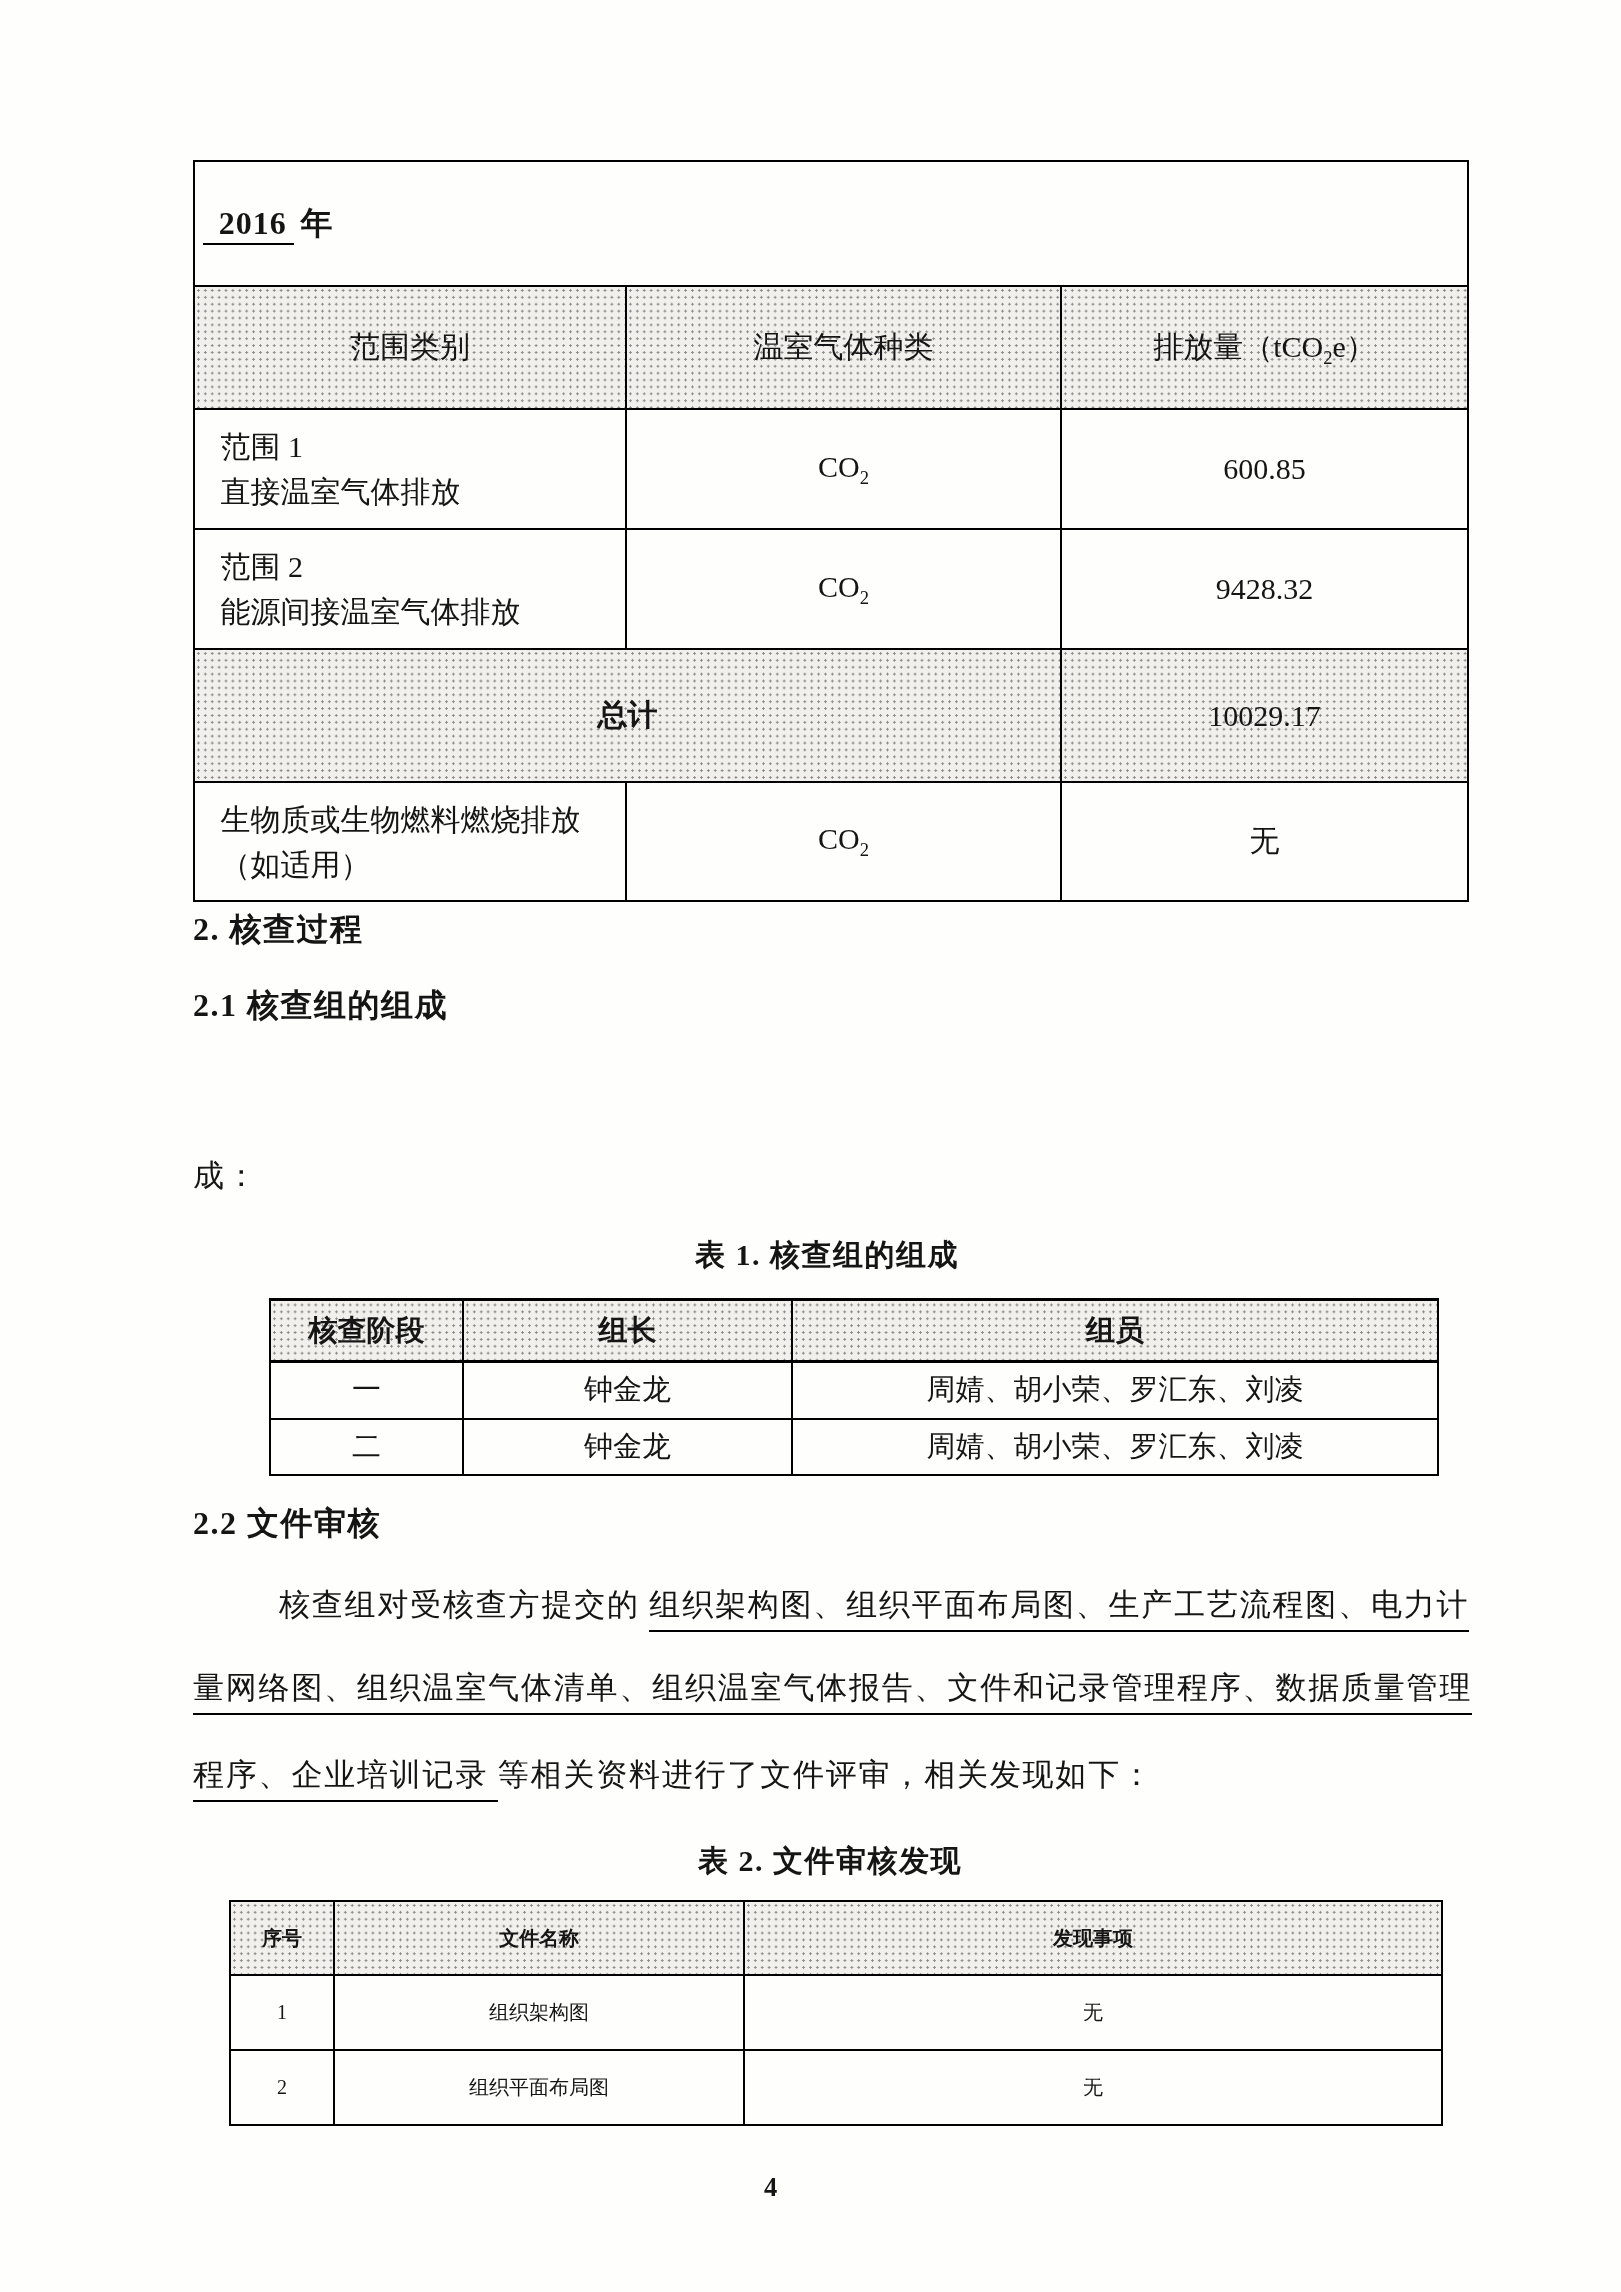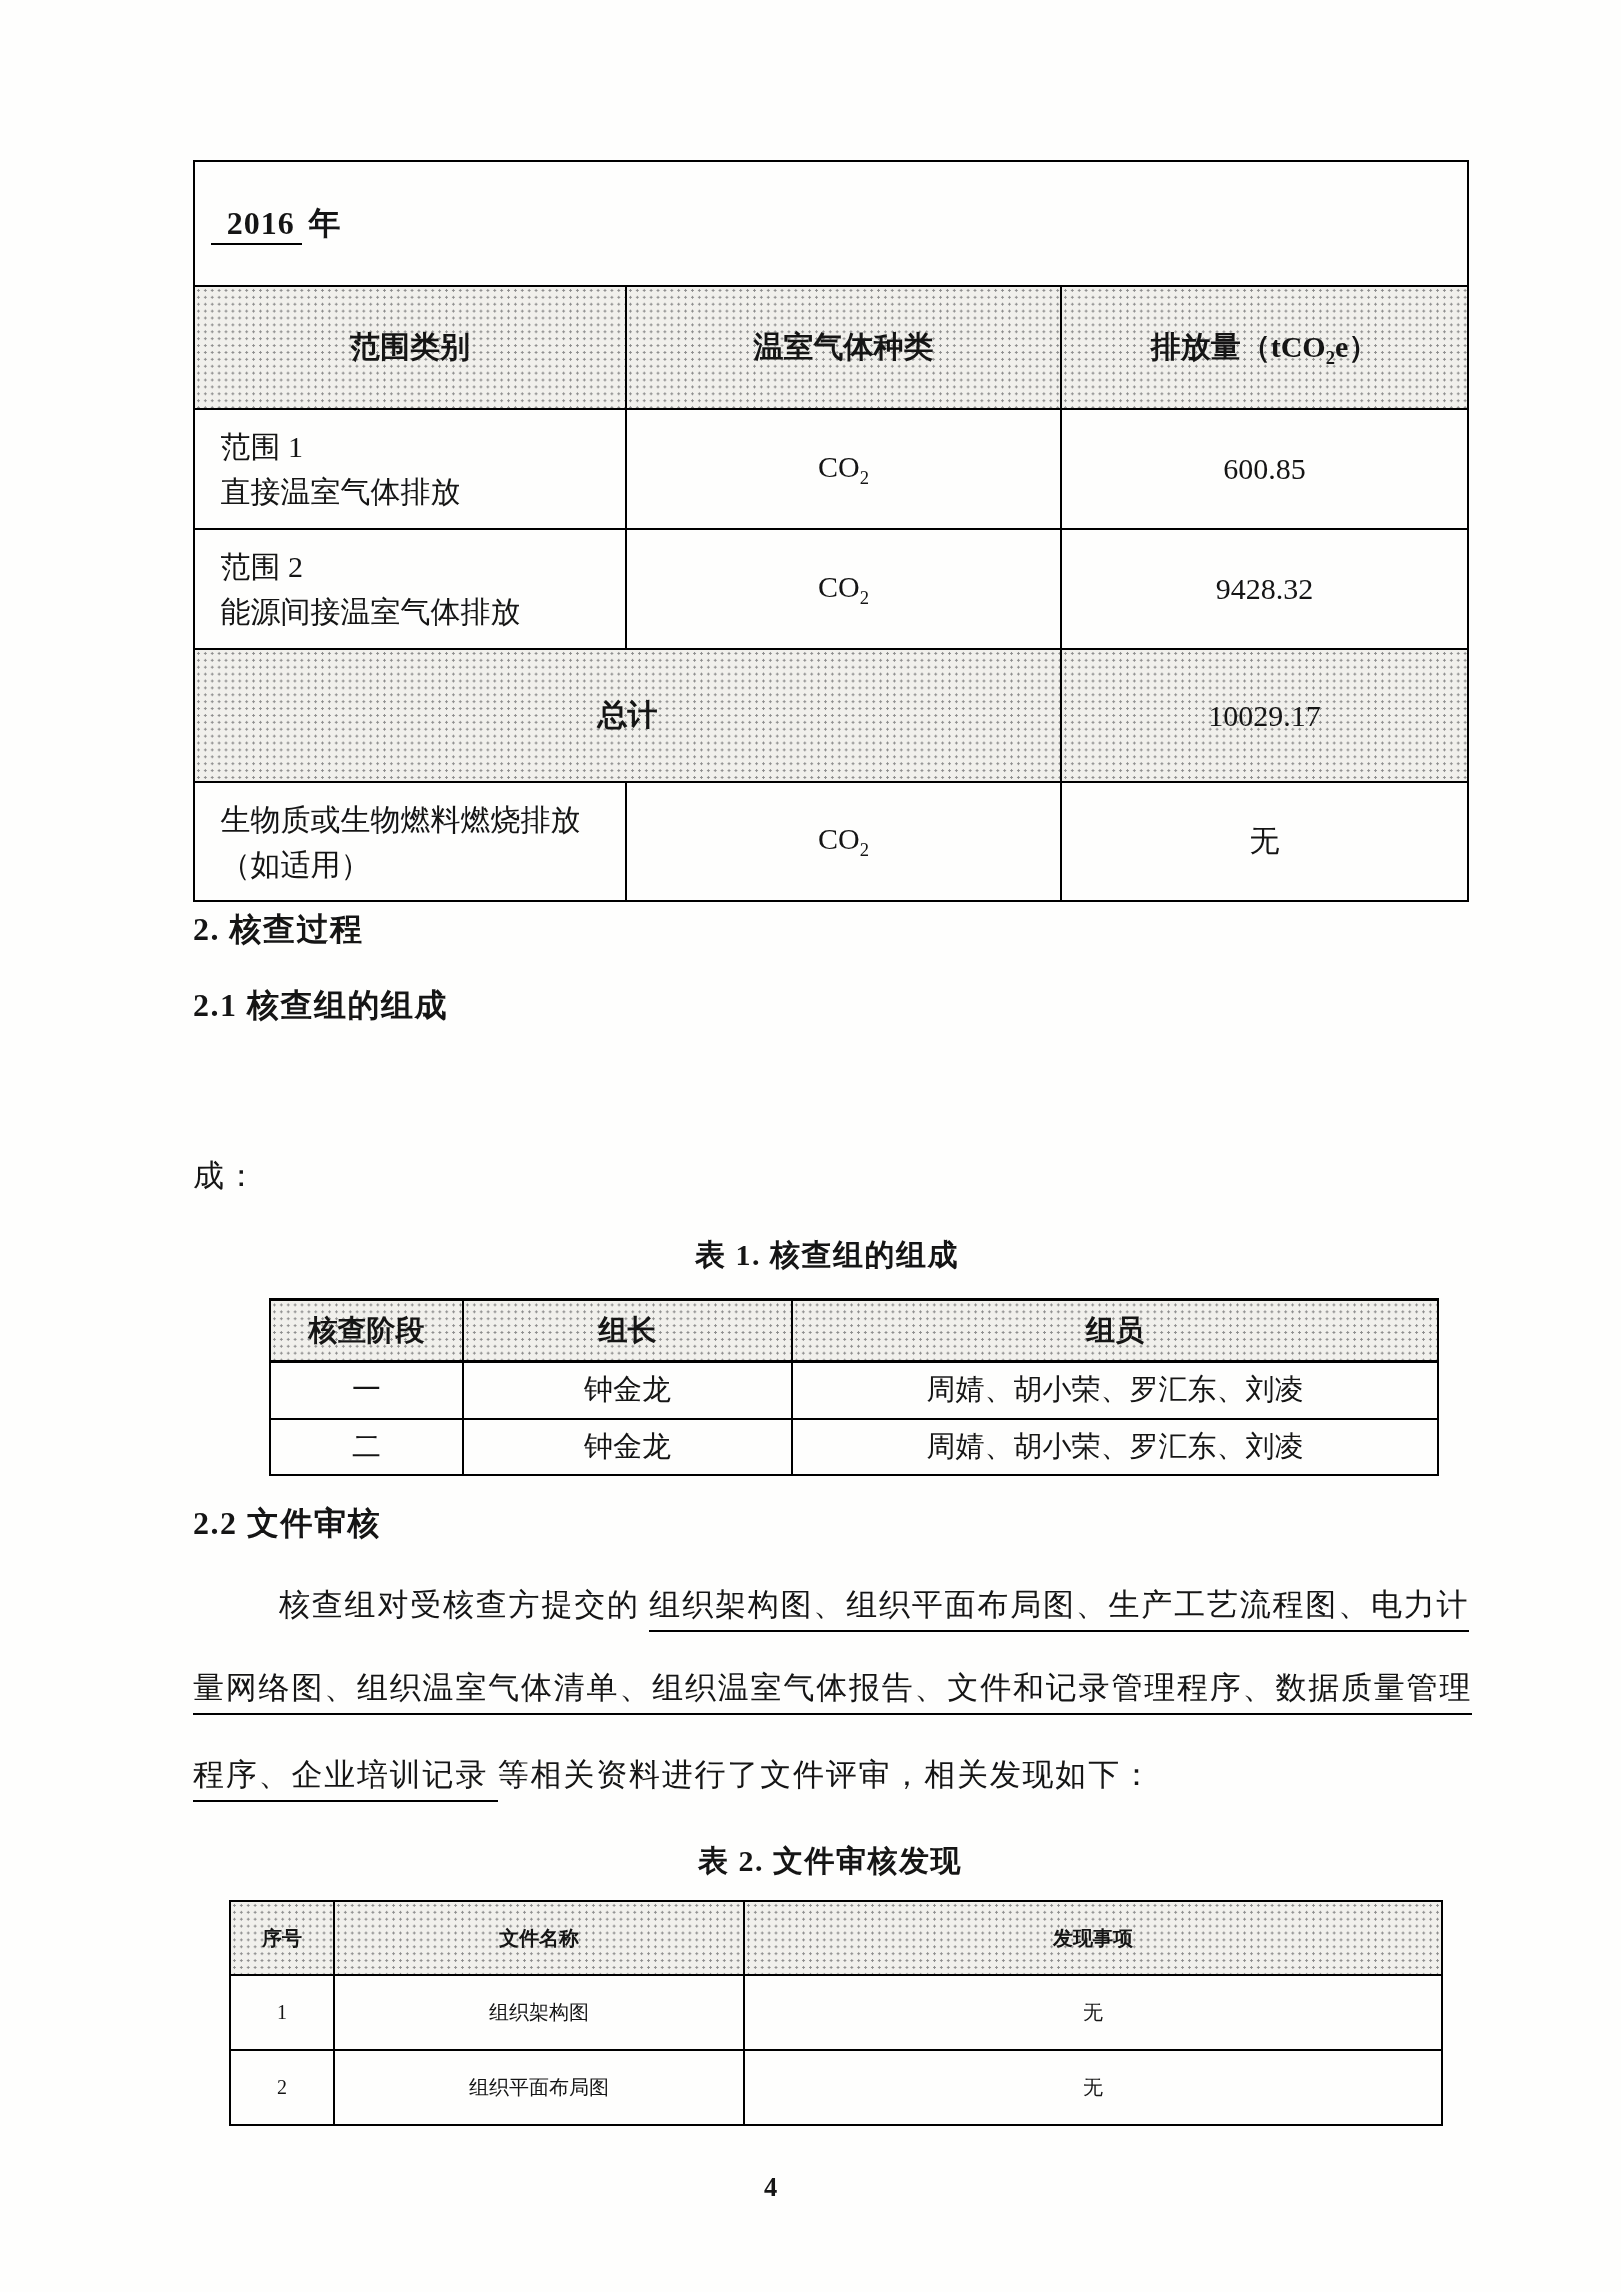--- a/index.html
+++ b/index.html
@@ -18,23 +18,23 @@
   .shaded {
     background-color:#f1f0ec;
     background-image:radial-gradient(circle, #8d8d8d 1px, rgba(0,0,0,0) 1.3px);
     background-size:6.9px 6.9px;
   }
   .center { text-align:center; vertical-align:middle; }
   .bold { font-weight:bold; }
 
   
   .t-emis { left:193px; top:160px; width:1274px; font-size:30px; }
-  .t-emis td { padding:16px; }
+  .t-emis td { padding:8px; }
   .t-emis .label-cell { padding:13.7px 9.8px 13.7px 25.5px; vertical-align:middle; line-height:45px; }
-  .t-emis .head-cell { font-weight:bold; }
+  .t-emis .head-cell { font-weight:normal; }
   .year-cell { padding:9.8px 9.8px 13.7px 29px; vertical-align:middle; font-size:32px; }
   .u-year { border-bottom:2.9px solid #000; padding:0 7.8px 2.9px 15.7px; font-weight:bold; letter-spacing:1px; }
   .year-suffix { font-weight:bold; margin-left:5.9px; }
   .sb { font-size:18.6px; }
 
   
   .abs { position:absolute; white-space:nowrap; }
   .h-sec { font-size:32px; font-weight:bold; letter-spacing:1.5px; }
   .para { font-size:31px; letter-spacing:1.8px; }
   .u-doc { border-bottom:2.9px solid #000; padding-bottom:7.8px; }

